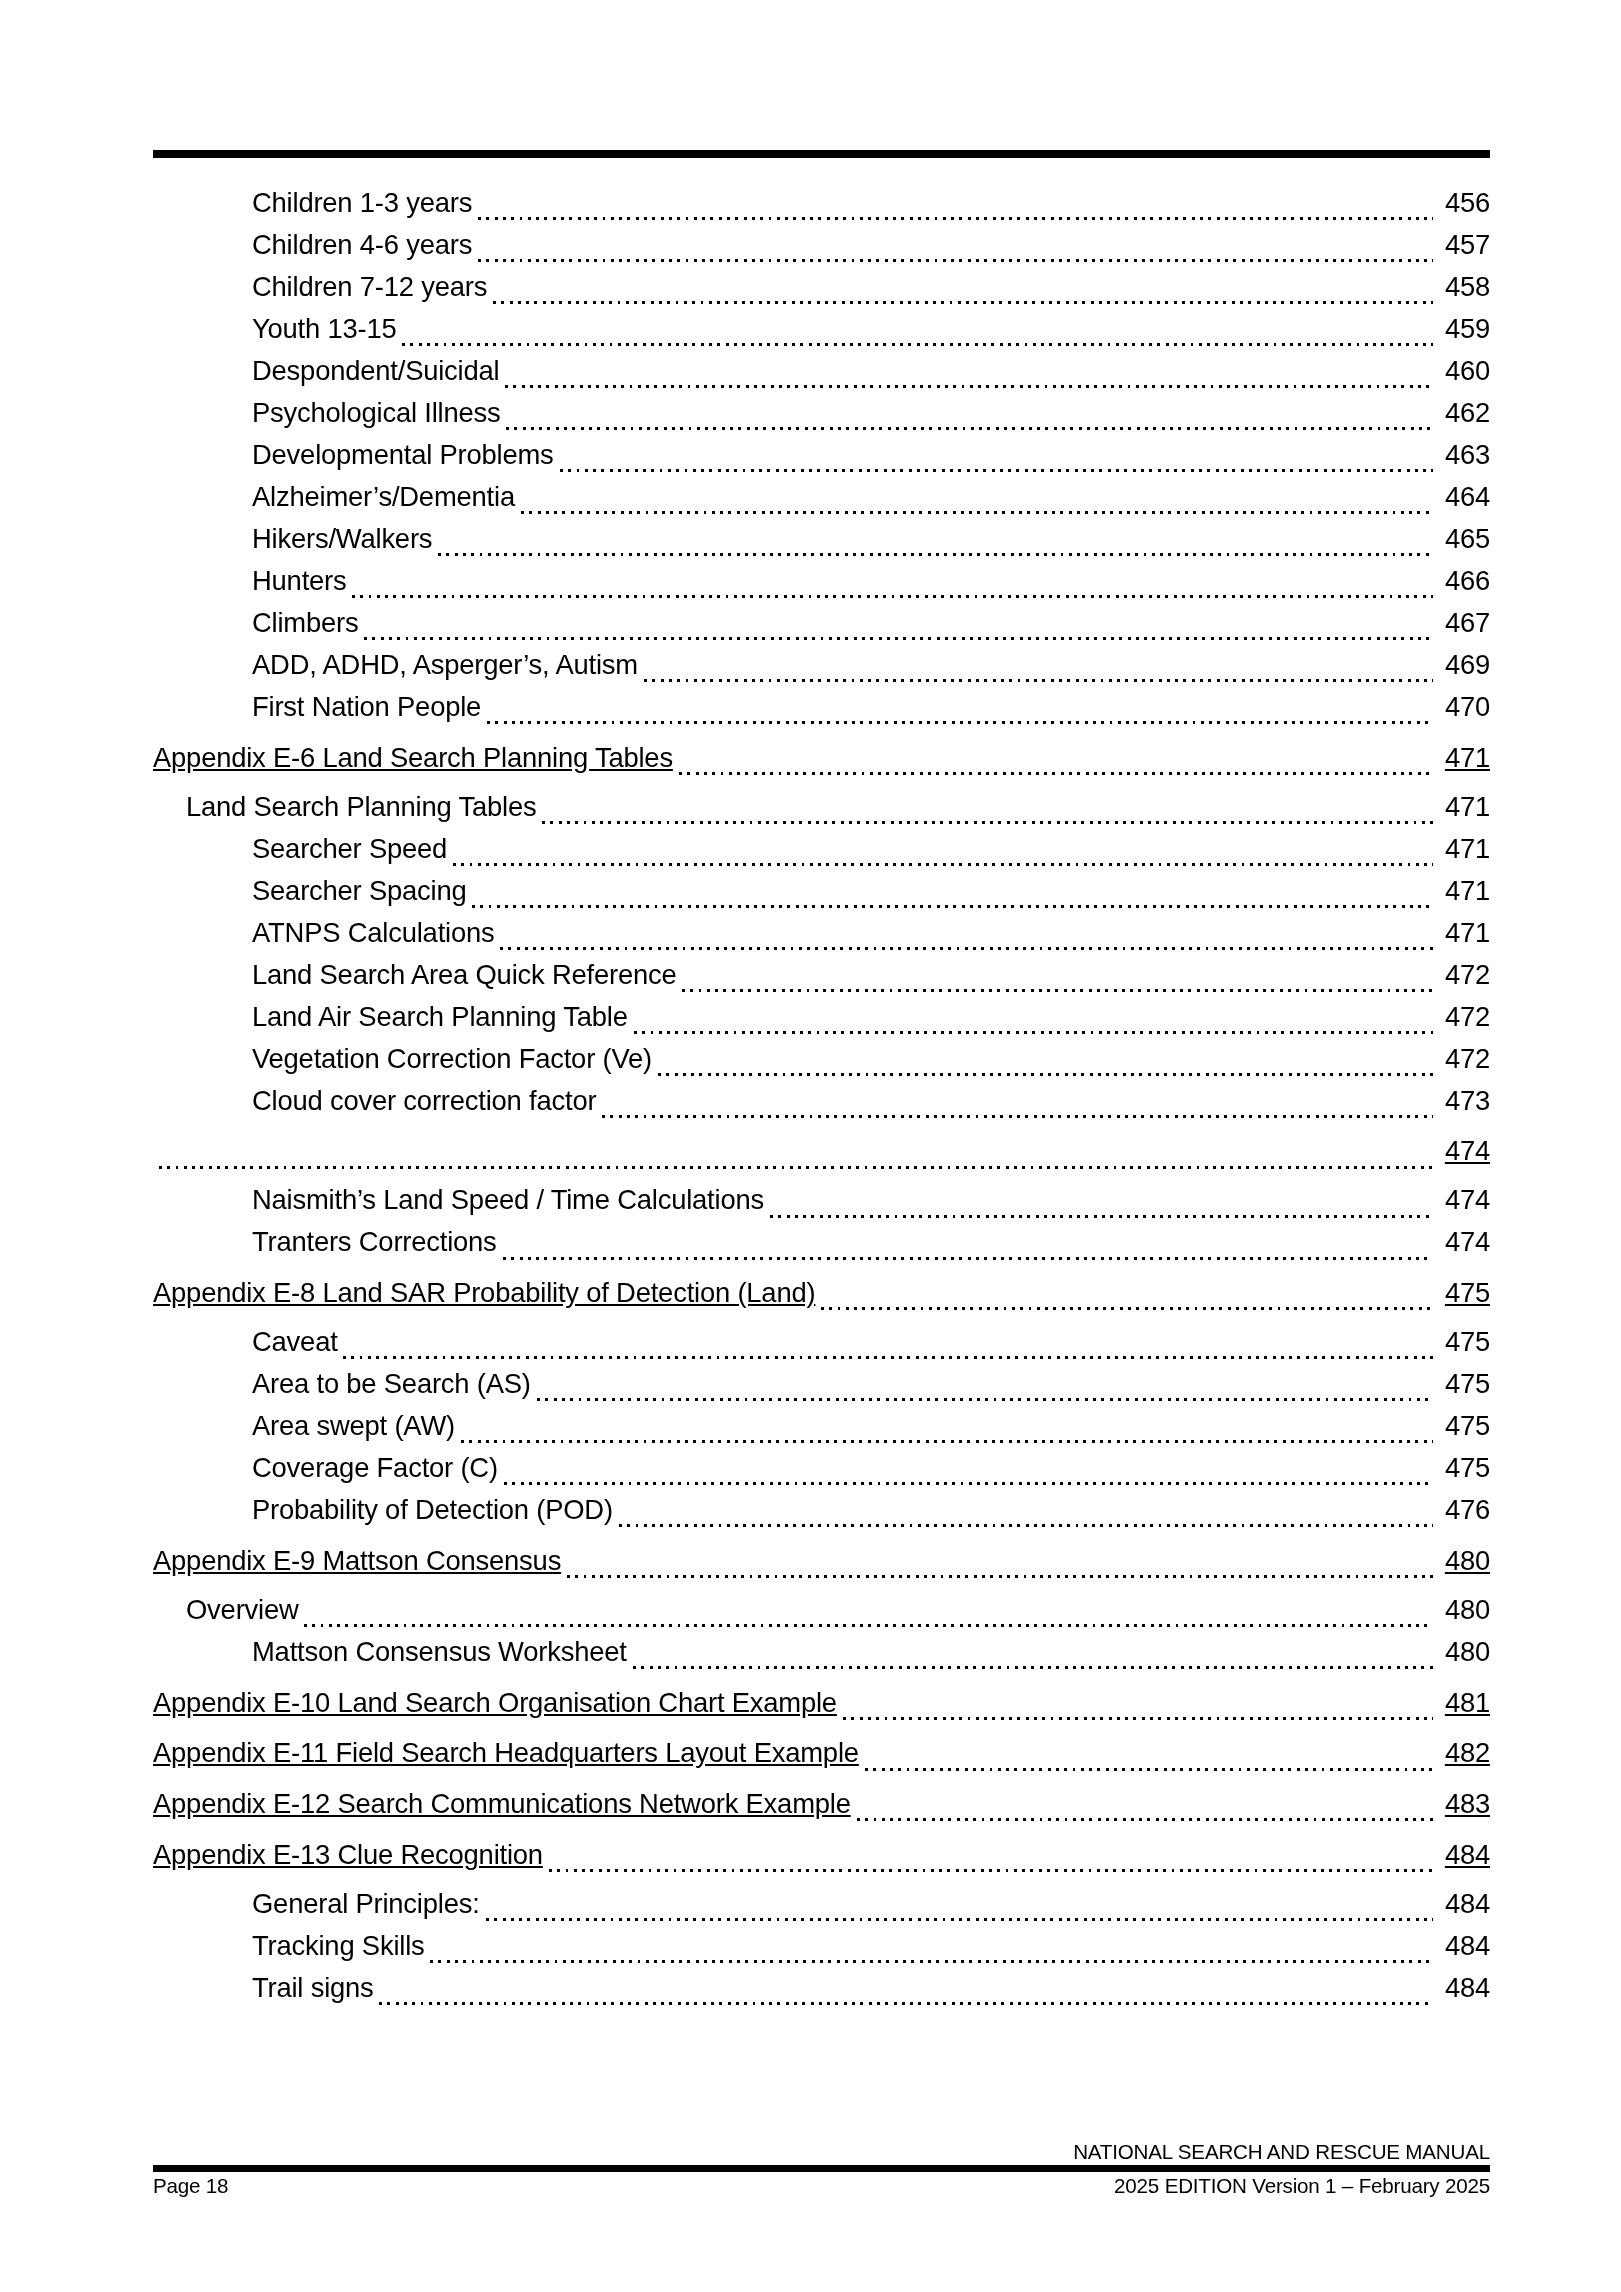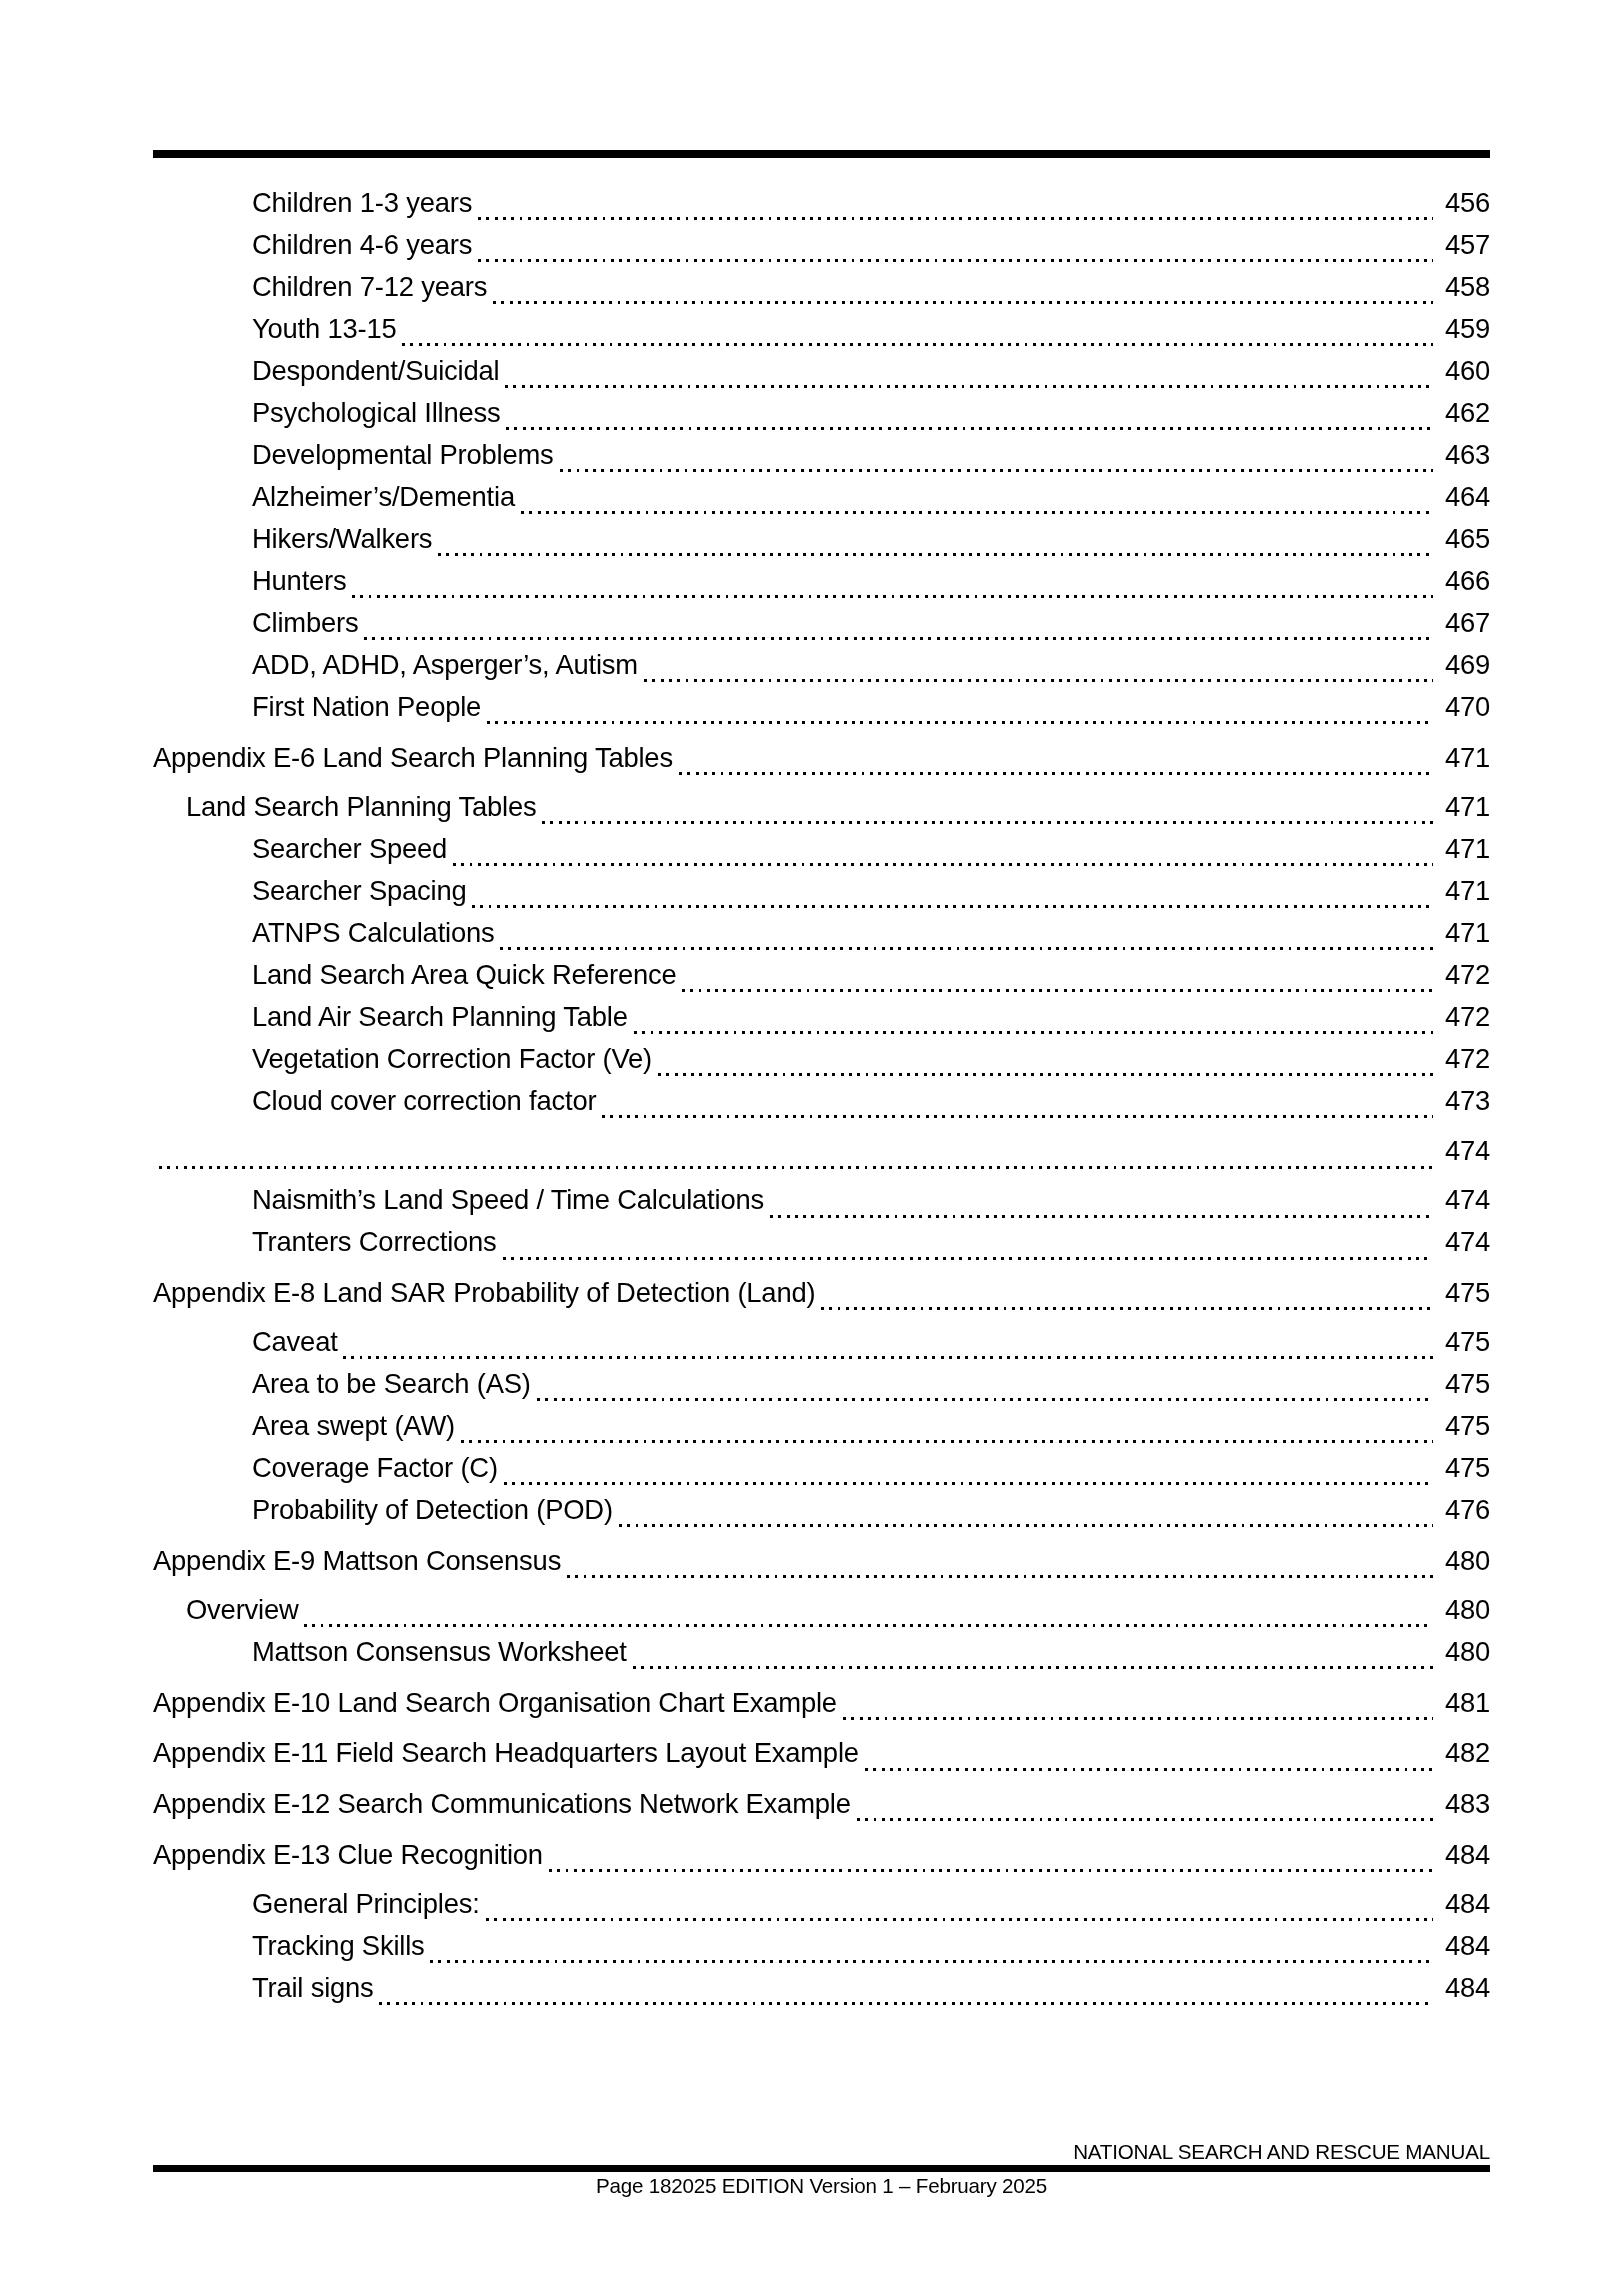--- a/index.html
+++ b/index.html
@@ -31,21 +31,21 @@
     top: 187px;
   }
   .toc-row {
     display: flex;
     align-items: baseline;
     height: 42px;
     font-size: 27.4px;
     letter-spacing: -0.2px;
     white-space: nowrap;
   }
-  .toc-row.lvl1 { margin-top: 8.8px; margin-bottom: 6.9px; }
+  .toc-row.lvl1 { margin-top: 8.8px; margin-bottom: 6.9px; text-decoration: underline; }
   .toc-row.lvl2 { margin-top: 4px; padding-left: 33px; }
   .toc-row.lvl3 { padding-left: 99px; }
   .toc-label { flex: 0 0 auto; }
   .toc-dots {
     flex: 1 1 auto;
     align-self: stretch;
     position: relative;
   }
   .toc-dots::after {
     content: "";
@@ -68,21 +68,21 @@
     top: 2140px;
     font-size: 20.6px;
     letter-spacing: -0.2px;
   }
   .footer-bottom {
     position: absolute;
     left: 153px;
     right: 131px;
     top: 2174px;
     display: flex;
-    justify-content: center;
+    justify-content: space-between;
     align-items: baseline;
     font-size: 20.6px;
     letter-spacing: -0.2px;
   }
   .footer-edition { font-weight: normal; }
 </style>
 </head>
 <body>
 
 <div class="rule top"></div>

